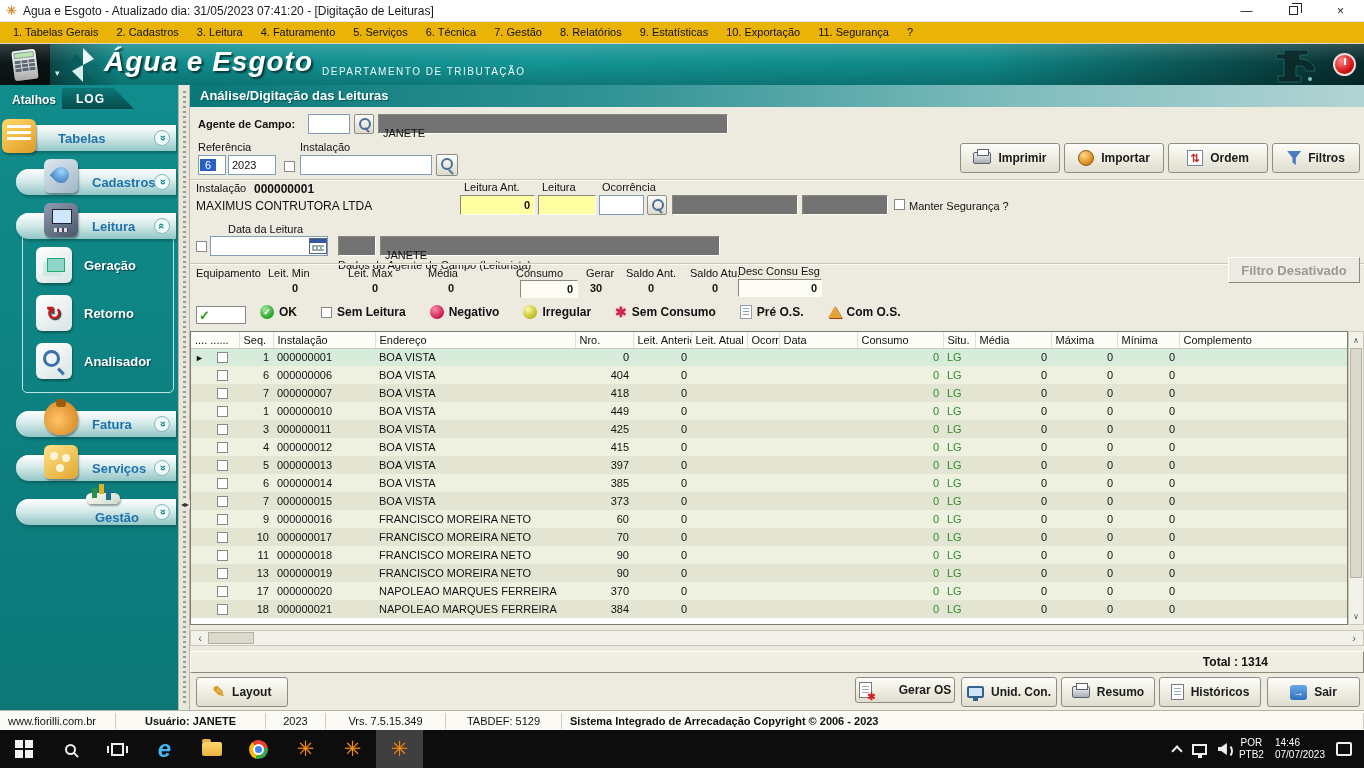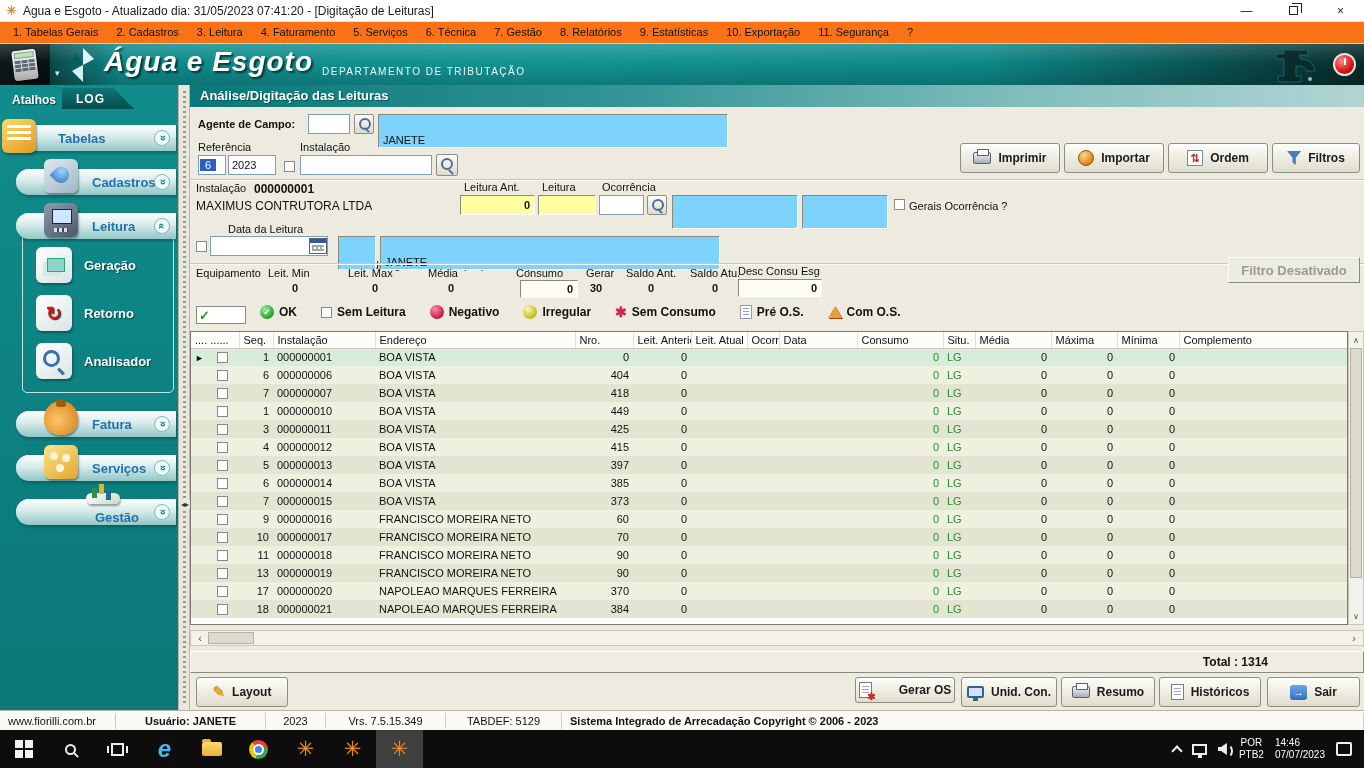--- a/index.html
+++ b/index.html
@@ -14,21 +14,21 @@
   .titlebar .flower { font-size:13px; }
   .title-text { margin-left:6px; font-size:12px; color:#1a1a1a; }
   .wctrl { margin-left:auto; display:flex; height:22px; }
   .wbtn { width:47px; height:22px; display:flex; align-items:center; justify-content:center;
     font-size:12px; color:#222; }
   .restore-glyph { position:relative; width:9px; height:9px; border:1px solid #222; background:#fff; }
   .restore-glyph::before { content:''; position:absolute; left:2px; top:-4px; width:9px; height:9px;
     border:1px solid #222; border-bottom:none; border-left:none; }
 
   
-  .menubar { position:absolute; left:0; top:22px; width:1364px; height:22px; background:#f97316;
+  .menubar { position:absolute; left:0; top:22px; width:1364px; height:22px; background:#eab308;
     display:flex; align-items:center; padding-left:4px; border-bottom:1px solid #d9d7cd; }
   .menu-item { padding:0 9px; line-height:21px; color:#111; }
 
   
   .banner { position:absolute; left:0; top:44px; width:1364px; height:41px;
     background:linear-gradient(90deg,#072828 0px,#0a4a4a 52px,#0f8a8a 120px,#13949**4** 40%,#0f8888 72%,#0a4e4e 90%,#062a2a 100%); }
   .banner { background:linear-gradient(90deg,#072828 0px,#0a4a4a 52px,#0f8a8a 120px,#139494 40%,#0f8888 72%,#0a4e4e 90%,#062a2a 100%); }
   .banner::after { content:''; position:absolute; inset:0;
     background:linear-gradient(180deg,rgba(255,255,255,.16),rgba(255,255,255,0) 45%,rgba(0,0,0,.18)); pointer-events:none; }
   .calcbox { position:absolute; left:0; top:0; width:50px; height:41px; background:linear-gradient(135deg,#101c1c,#05100f); display:flex; align-items:center; justify-content:center; }
@@ -99,21 +99,21 @@
   .split-arrows { position:absolute; left:0; top:415px; width:12px; text-align:center; font-size:8px; color:#333; background:#e9e7db; }
 
   
   .main { position:absolute; left:190px; top:85px; width:1174px; height:625px; background:#edeadf; }
   .page-title { position:absolute; left:0; top:0; width:1174px; height:22px;
     background:linear-gradient(90deg,#0a7878,#2f9294 35%,#7fbcbc 70%,#b2d4d4);
     color:#fff; font-weight:bold; font-size:13px; line-height:22px; padding-left:10px; text-shadow:1px 1px 1px #055; }
   .lbl { position:absolute; font-weight:bold; }
   .plain { position:absolute; }
   .inp { position:absolute; background:#fff; border:1px solid #7f9db9; line-height:18px; padding:0 3px; }
-  .ro-field { position:absolute; background:#7dd3fc; border:1px solid; border-color:#8a897d #fdfdf8 #fdfdf8 #8a897d; line-height:18px; padding:16px 4px; }
+  .ro-field { position:absolute; background:#737373; border:1px solid; border-color:#8a897d #fdfdf8 #fdfdf8 #8a897d; line-height:18px; padding:9px 4px; }
   .yellow { position:absolute; background:#ffffa2; border:1px solid; border-color:#8a897d #fdfdf8 #fdfdf8 #8a897d; line-height:18px; padding:0 4px; }
   .sunken { position:absolute; background:#fdfdf6; border:1px solid; border-color:#8a897d #fdfdf8 #fdfdf8 #8a897d; line-height:16px; padding:0 4px; }
   .sel-text { background:#2a5fc4; color:#fff; padding:0 5px; }
   .num-right { text-align:right; }
   .cbx { position:absolute; width:11px; height:11px; background:#fff; border:1px solid #888; }
   .btn { position:absolute; display:flex; align-items:center; justify-content:center; gap:7px;
     background:linear-gradient(#fdfdfa,#eceadd 60%,#dfddcf); border:1px solid #8e8d82; border-radius:3px;
     font-weight:bold; font-size:12px; color:#1a1a1a; box-shadow:inset 0 1px 0 #fff; }
   .btn-mag { position:absolute; width:20px; height:20px; background:linear-gradient(#fdfdfa,#dcdacc);
     border:1px solid #8e8d82; border-radius:2px; }
@@ -413,21 +413,21 @@
     <span class="plain" style="left:274px; top:96px;">Leitura Ant.</span>
     <span class="plain" style="left:352px; top:96px;">Leitura</span>
     <span class="plain" style="left:412px; top:96px;">Ocorrência</span>
     <div class="yellow num-right" style="left:270px; top:110px; width:75px; height:20px; font-weight:bold;">0</div>
     <div class="yellow" style="left:348px; top:110px; width:58px; height:20px;"></div>
     <div class="inp" style="left:409px; top:110px; width:45px; height:20px;"></div>
     <div class="btn-mag" style="left:457px; top:110px;"></div>
     <div class="ro-field" style="left:482px; top:110px; width:126px; height:20px;"></div>
     <div class="ro-field" style="left:612px; top:110px; width:86px; height:20px;"></div>
     <span class="cbx" style="left:704px; top:114px;"></span>
-    <span class="plain" style="left:719px; top:115px;">Gerais Ocorrência ?</span>
+    <span class="plain" style="left:719px; top:115px;">Manter Segurança ?</span>
 
     <span class="plain" style="left:38px; top:138px;">Data da Leitura</span>
     <span class="plain" style="left:148px; top:134px;margin-top:40px;">Dados do Agente de Campo (Leiturista)</span>
     <span class="cbx" style="left:6px; top:156px;"></span>
     <div class="inp" style="left:20px; top:151px; width:118px; height:20px;"></div>
     <div class="btn-cal" style="left:119px; top:153px;"></div>
     <div class="ro-field" style="left:148px; top:151px; width:38px; height:20px;"></div>
     <div class="ro-field" style="left:190px; top:151px; width:340px; height:20px;">JANETE</div>
 
     <div class="divline" style="top:178px;"></div>

